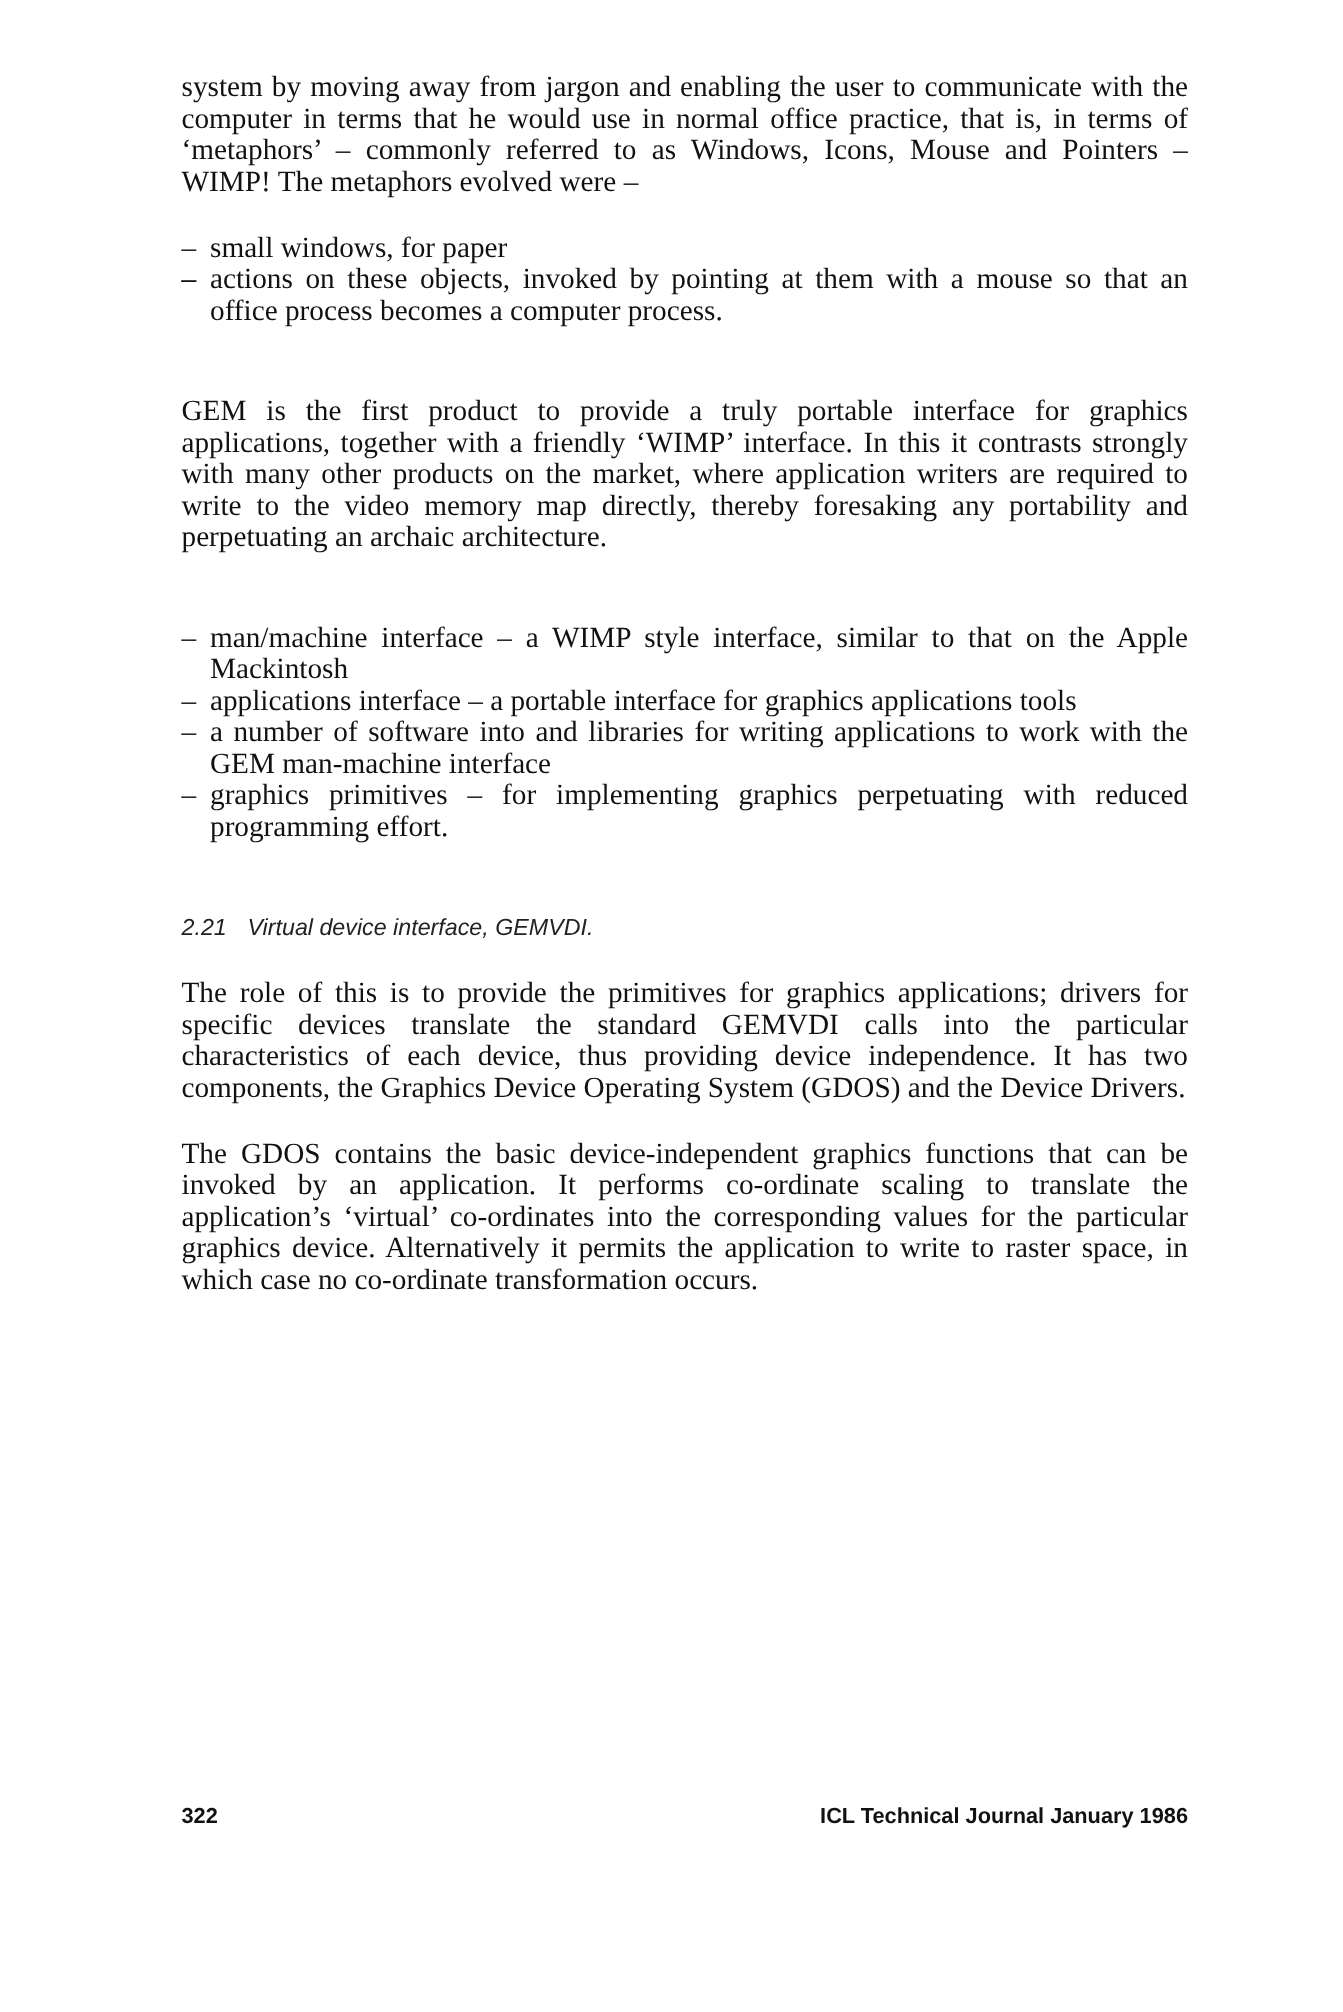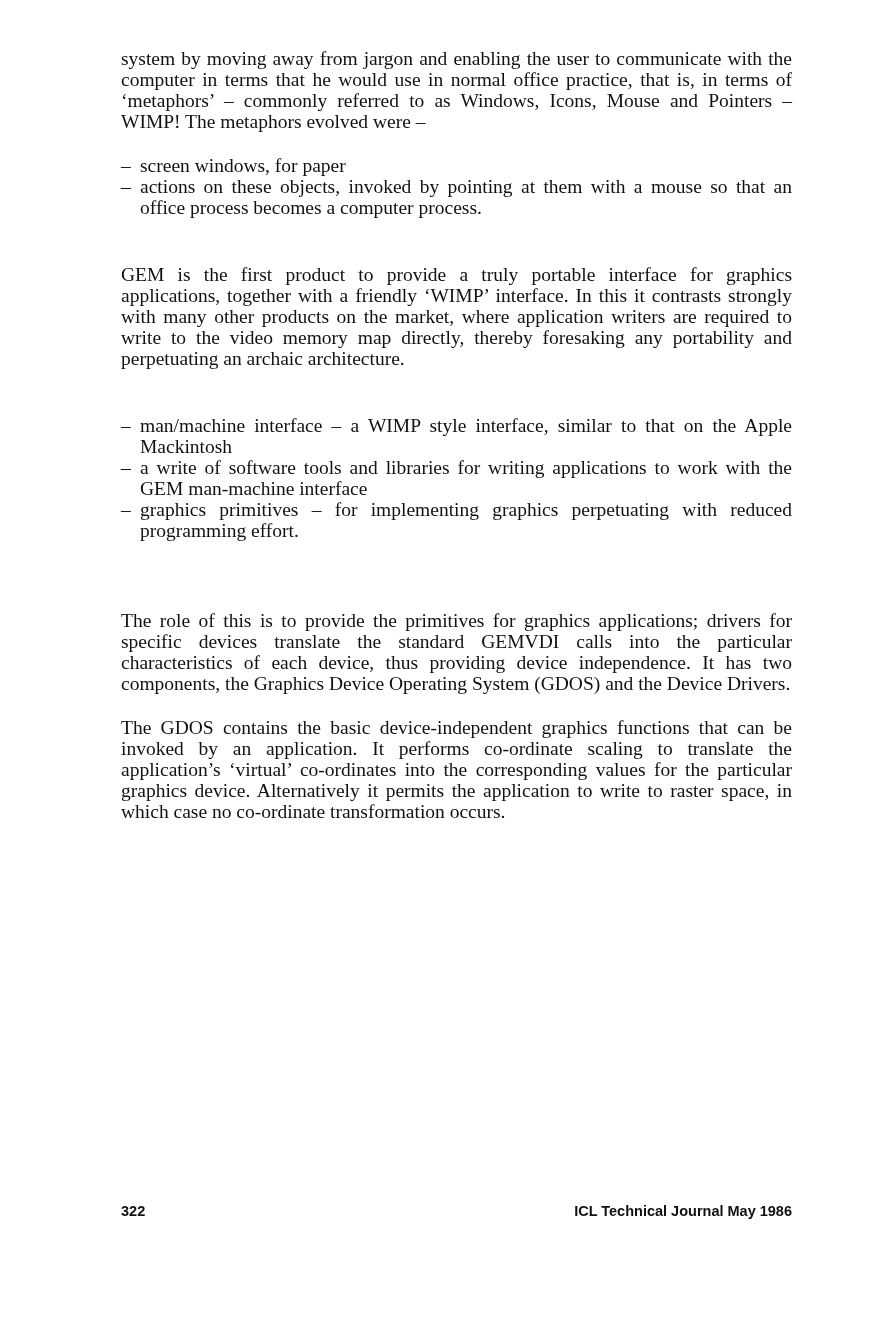--- a/index.html
+++ b/index.html
@@ -27,47 +27,48 @@
   }
 </style>
 </head>
 <body>
 
 <div class="page">
   <p class="p">system by moving away from jargon and enabling the user to communicate with the computer in terms that he would use in normal office practice, that is, in terms of ‘metaphors’ – commonly referred to as Windows, Icons, Mouse and Pointers – WIMP! The metaphors evolved were –</p>
   <div class="gap"></div>
 
   <ul class="dash">
-    <li><span class="bullet">–</span><span>screen windows, for paper</span></li>
+    <li><span class="bullet">–</span><span>small windows, for paper</span></li>
     <li><span class="bullet">–</span></li>
     <li><span class="bullet">–</span><span>actions on these objects, invoked by pointing at them with a mouse so that an office process becomes a computer process.</span></li>
   </ul>
   <div class="gap"></div>
 
   <div class="gap"></div>
 
   <p class="p">GEM is the first product to provide a truly portable interface for graphics applications, together with a friendly ‘WIMP’ interface. In this it contrasts strongly with many other products on the market, where application writers are required to write to the video memory map directly, thereby foresaking any portability and perpetuating an archaic architecture.</p>
   <div class="gap"></div>
 
   <div class="gap"></div>
 
   <ul class="dash">
     <li><span class="bullet">–</span><span>man/machine interface – a WIMP style interface, similar to that on the Apple Mackintosh</span></li>
-    <li><span class="bullet">–</span></li>
-    <li><span class="bullet">–</span><span>a write of software tools and libraries for writing applications to work with the GEM man-machine interface</span></li>
+    <li><span class="bullet">–</span><span>applications interface – a portable interface for graphics applications tools</span></li>
+    <li><span class="bullet">–</span><span>a number of software into and libraries for writing applications to work with the GEM man-machine interface</span></li>
     <li><span class="bullet">–</span><span>graphics primitives – for implementing graphics perpetuating with reduced programming effort.</span></li>
   </ul>
   <div class="gap"></div>
 
   <div class="gap"></div>
 
+  <p class="heading"><span class="num">2.21</span><span>Virtual device interface, GEMVDI.</span></p>
   <div class="gap"></div>
 
   <p class="p">The role of this is to provide the primitives for graphics applications; drivers for specific devices translate the standard GEMVDI calls into the particular characteristics of each device, thus providing device independence. It has two components, the Graphics Device Operating System (GDOS) and the Device Drivers.</p>
   <div class="gap"></div>
 
   <p class="p">The GDOS contains the basic device-independent graphics functions that can be invoked by an application. It performs co-ordinate scaling to translate the application’s ‘virtual’ co-ordinates into the corresponding values for the particular graphics device. Alternatively it permits the application to write to raster space, in which case no co-ordinate transformation occurs.</p>
 </div>
 
 <div class="footer">
   <span>322</span>
-  <span>ICL Technical Journal May 1986</span>
+  <span>ICL Technical Journal January 1986</span>
 </div>
 
 </body></html>

